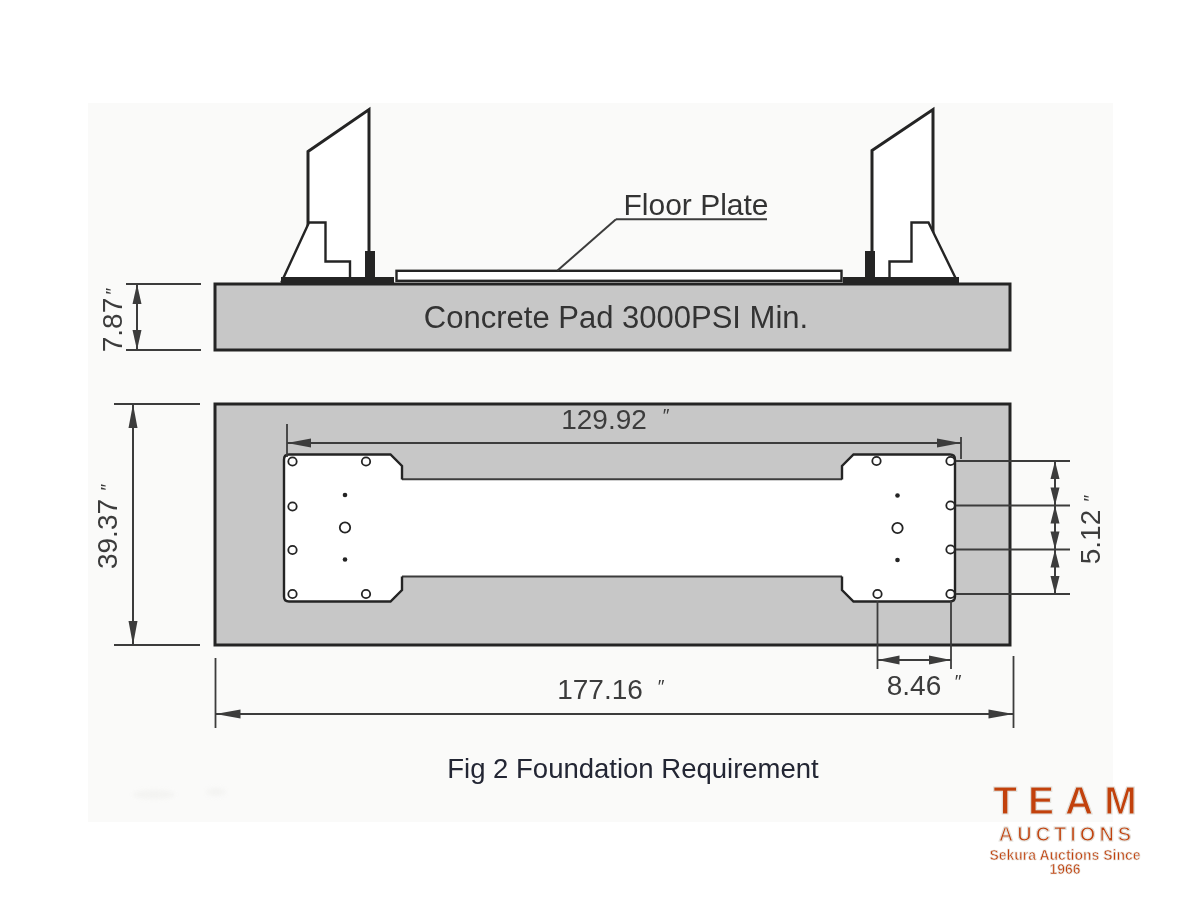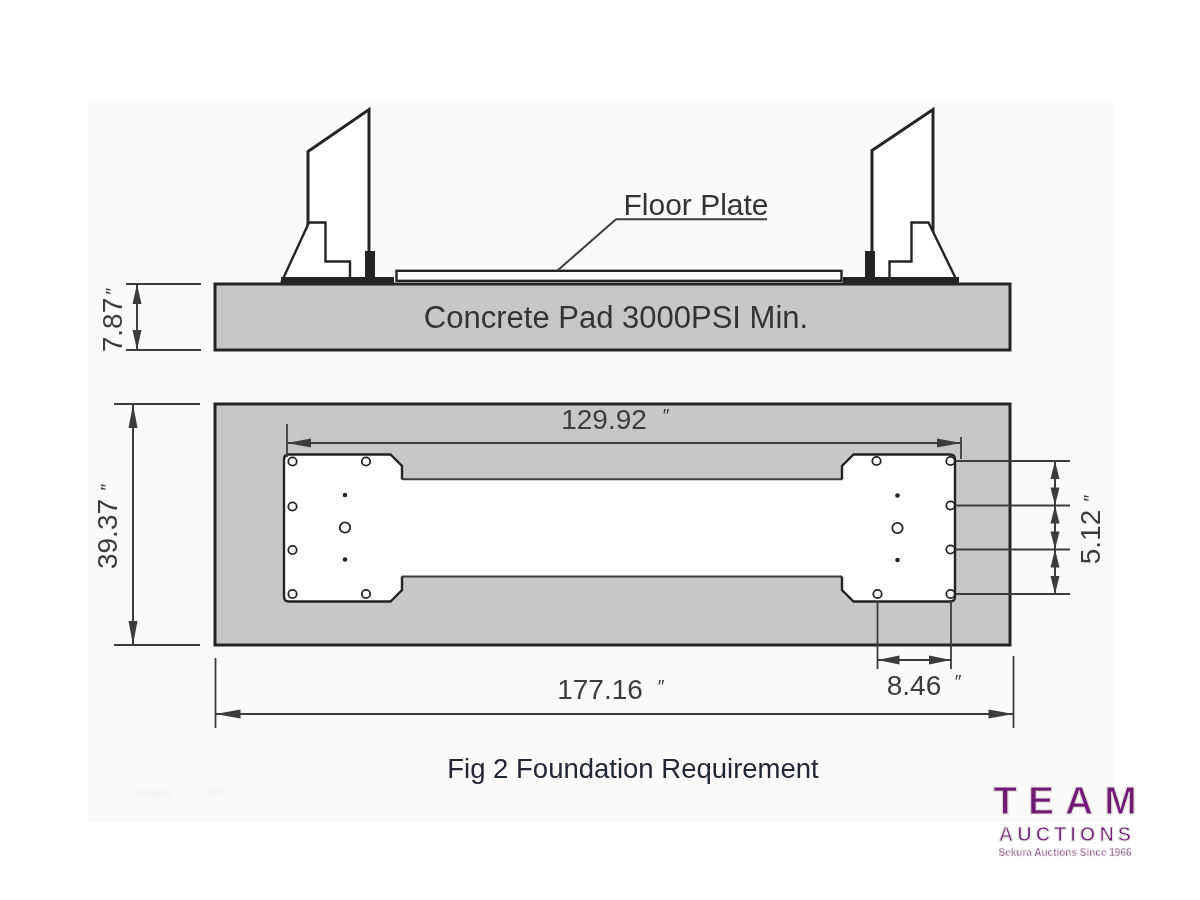--- a/index.html
+++ b/index.html
@@ -12,25 +12,25 @@
   .ext{stroke:var(--dim);stroke-width:1.8;fill:none;}
   .dln{stroke:var(--dim);stroke-width:2;fill:none;}
   .arr{fill:var(--dim);stroke:none;}
   .hole{fill:#fff;stroke:var(--line);stroke-width:1.8;}
   .dot{fill:var(--line);stroke:none;}
   .lbl{fill:var(--text);font-size:31px;}
   .lbl2{fill:var(--text);font-size:30px;}
   .dim{fill:var(--dim);font-size:28px;}
   .unit{fill:var(--dim);font-size:19px;}
   .cap{fill:var(--caption);font-size:27.5px;}
-  #wm{position:absolute;left:975px;top:781px;width:180px;text-align:center;color:#701a75;
+  #wm{position:absolute;left:975px;top:781px;width:180px;text-align:center;color:#c2410c;
       -webkit-text-stroke:1.2px #e3e1dc;font-weight:bold;line-height:1;}
   #wm .w1{font-size:39px;letter-spacing:11px;margin-left:11px;}
   #wm .w2{font-size:20px;letter-spacing:4px;margin-top:4px;margin-left:4px;}
-  #wm .w3{font-size:10px;letter-spacing:0;-webkit-text-stroke:0.7px #e9e7e2;margin-top:4px;font-weight:bold;}
+  #wm .w3{font-size:14px;letter-spacing:0;-webkit-text-stroke:0.7px #e9e7e2;margin-top:4px;font-weight:bold;}
   .smudge{position:absolute;background:#f1f1ef;border-radius:50%;filter:blur(2px);opacity:.7;}
 </style>
 </head>
 <body>
 
 <div id="stage">
 <svg width="1200" height="900" viewBox="0 0 1200 900">
   <rect x="0" y="0" width="1200" height="900" fill="#ffffff"></rect>
   <rect x="88" y="103" width="1025" height="719" fill="var(--bg)"></rect>
 

